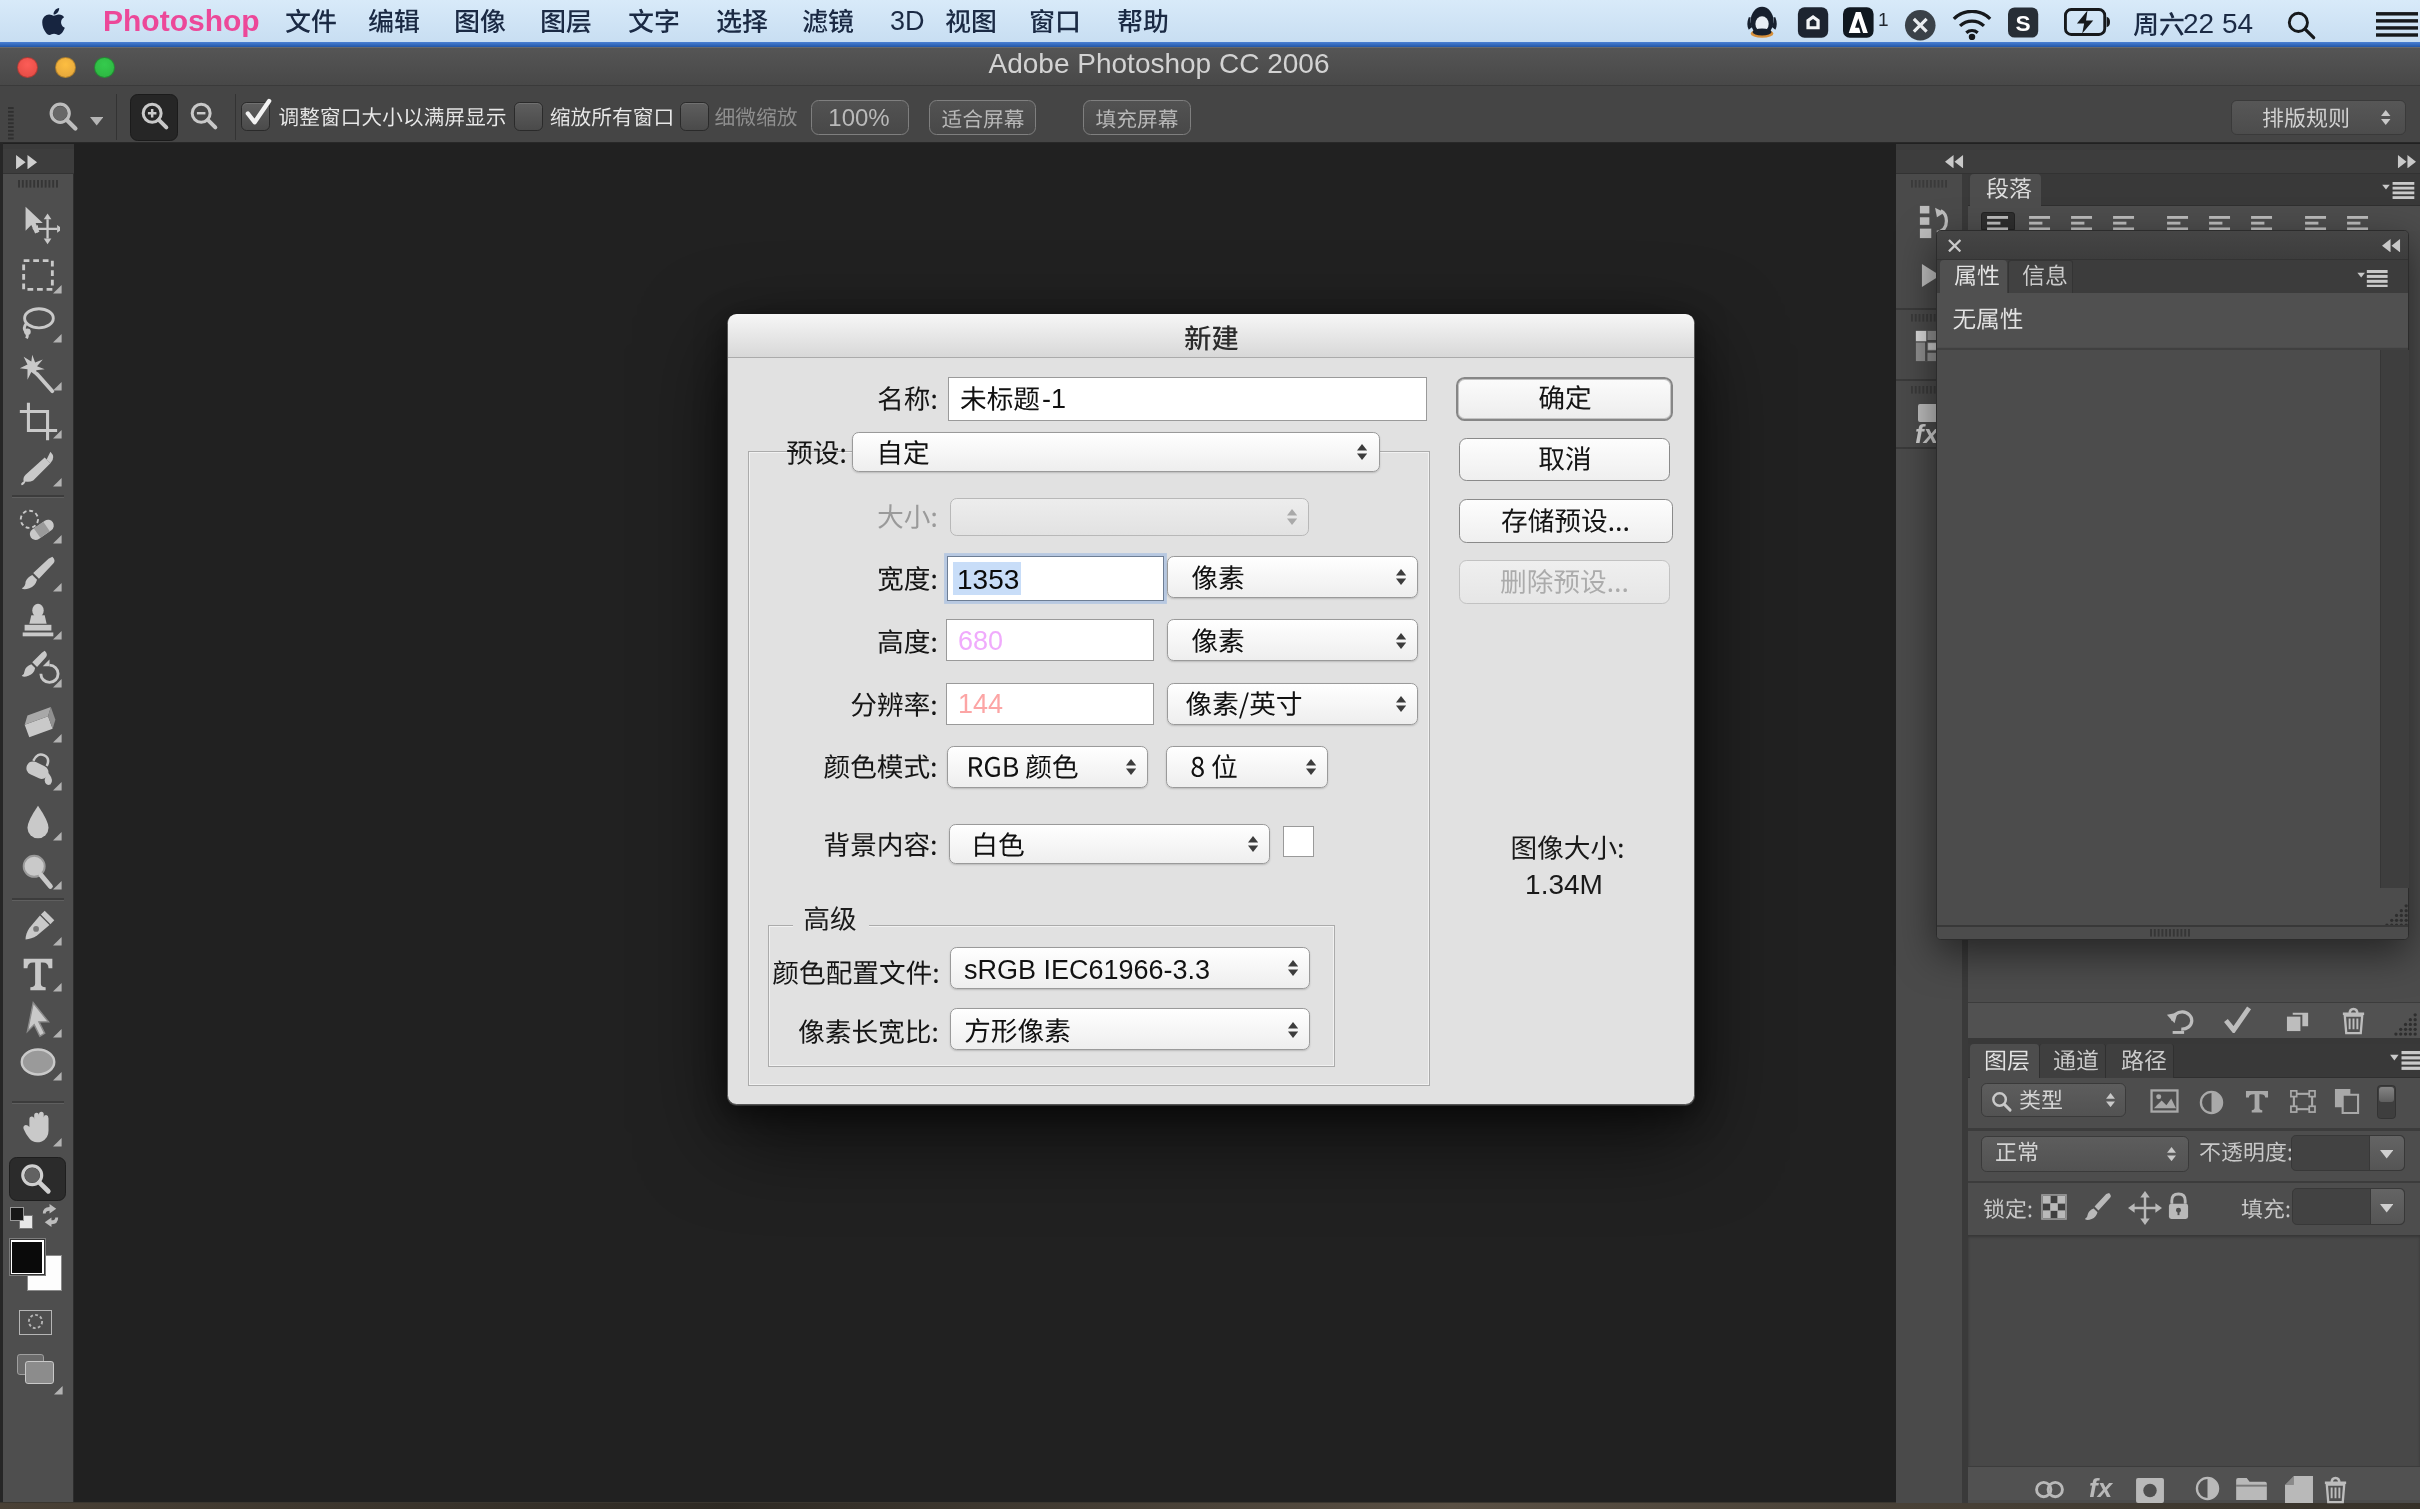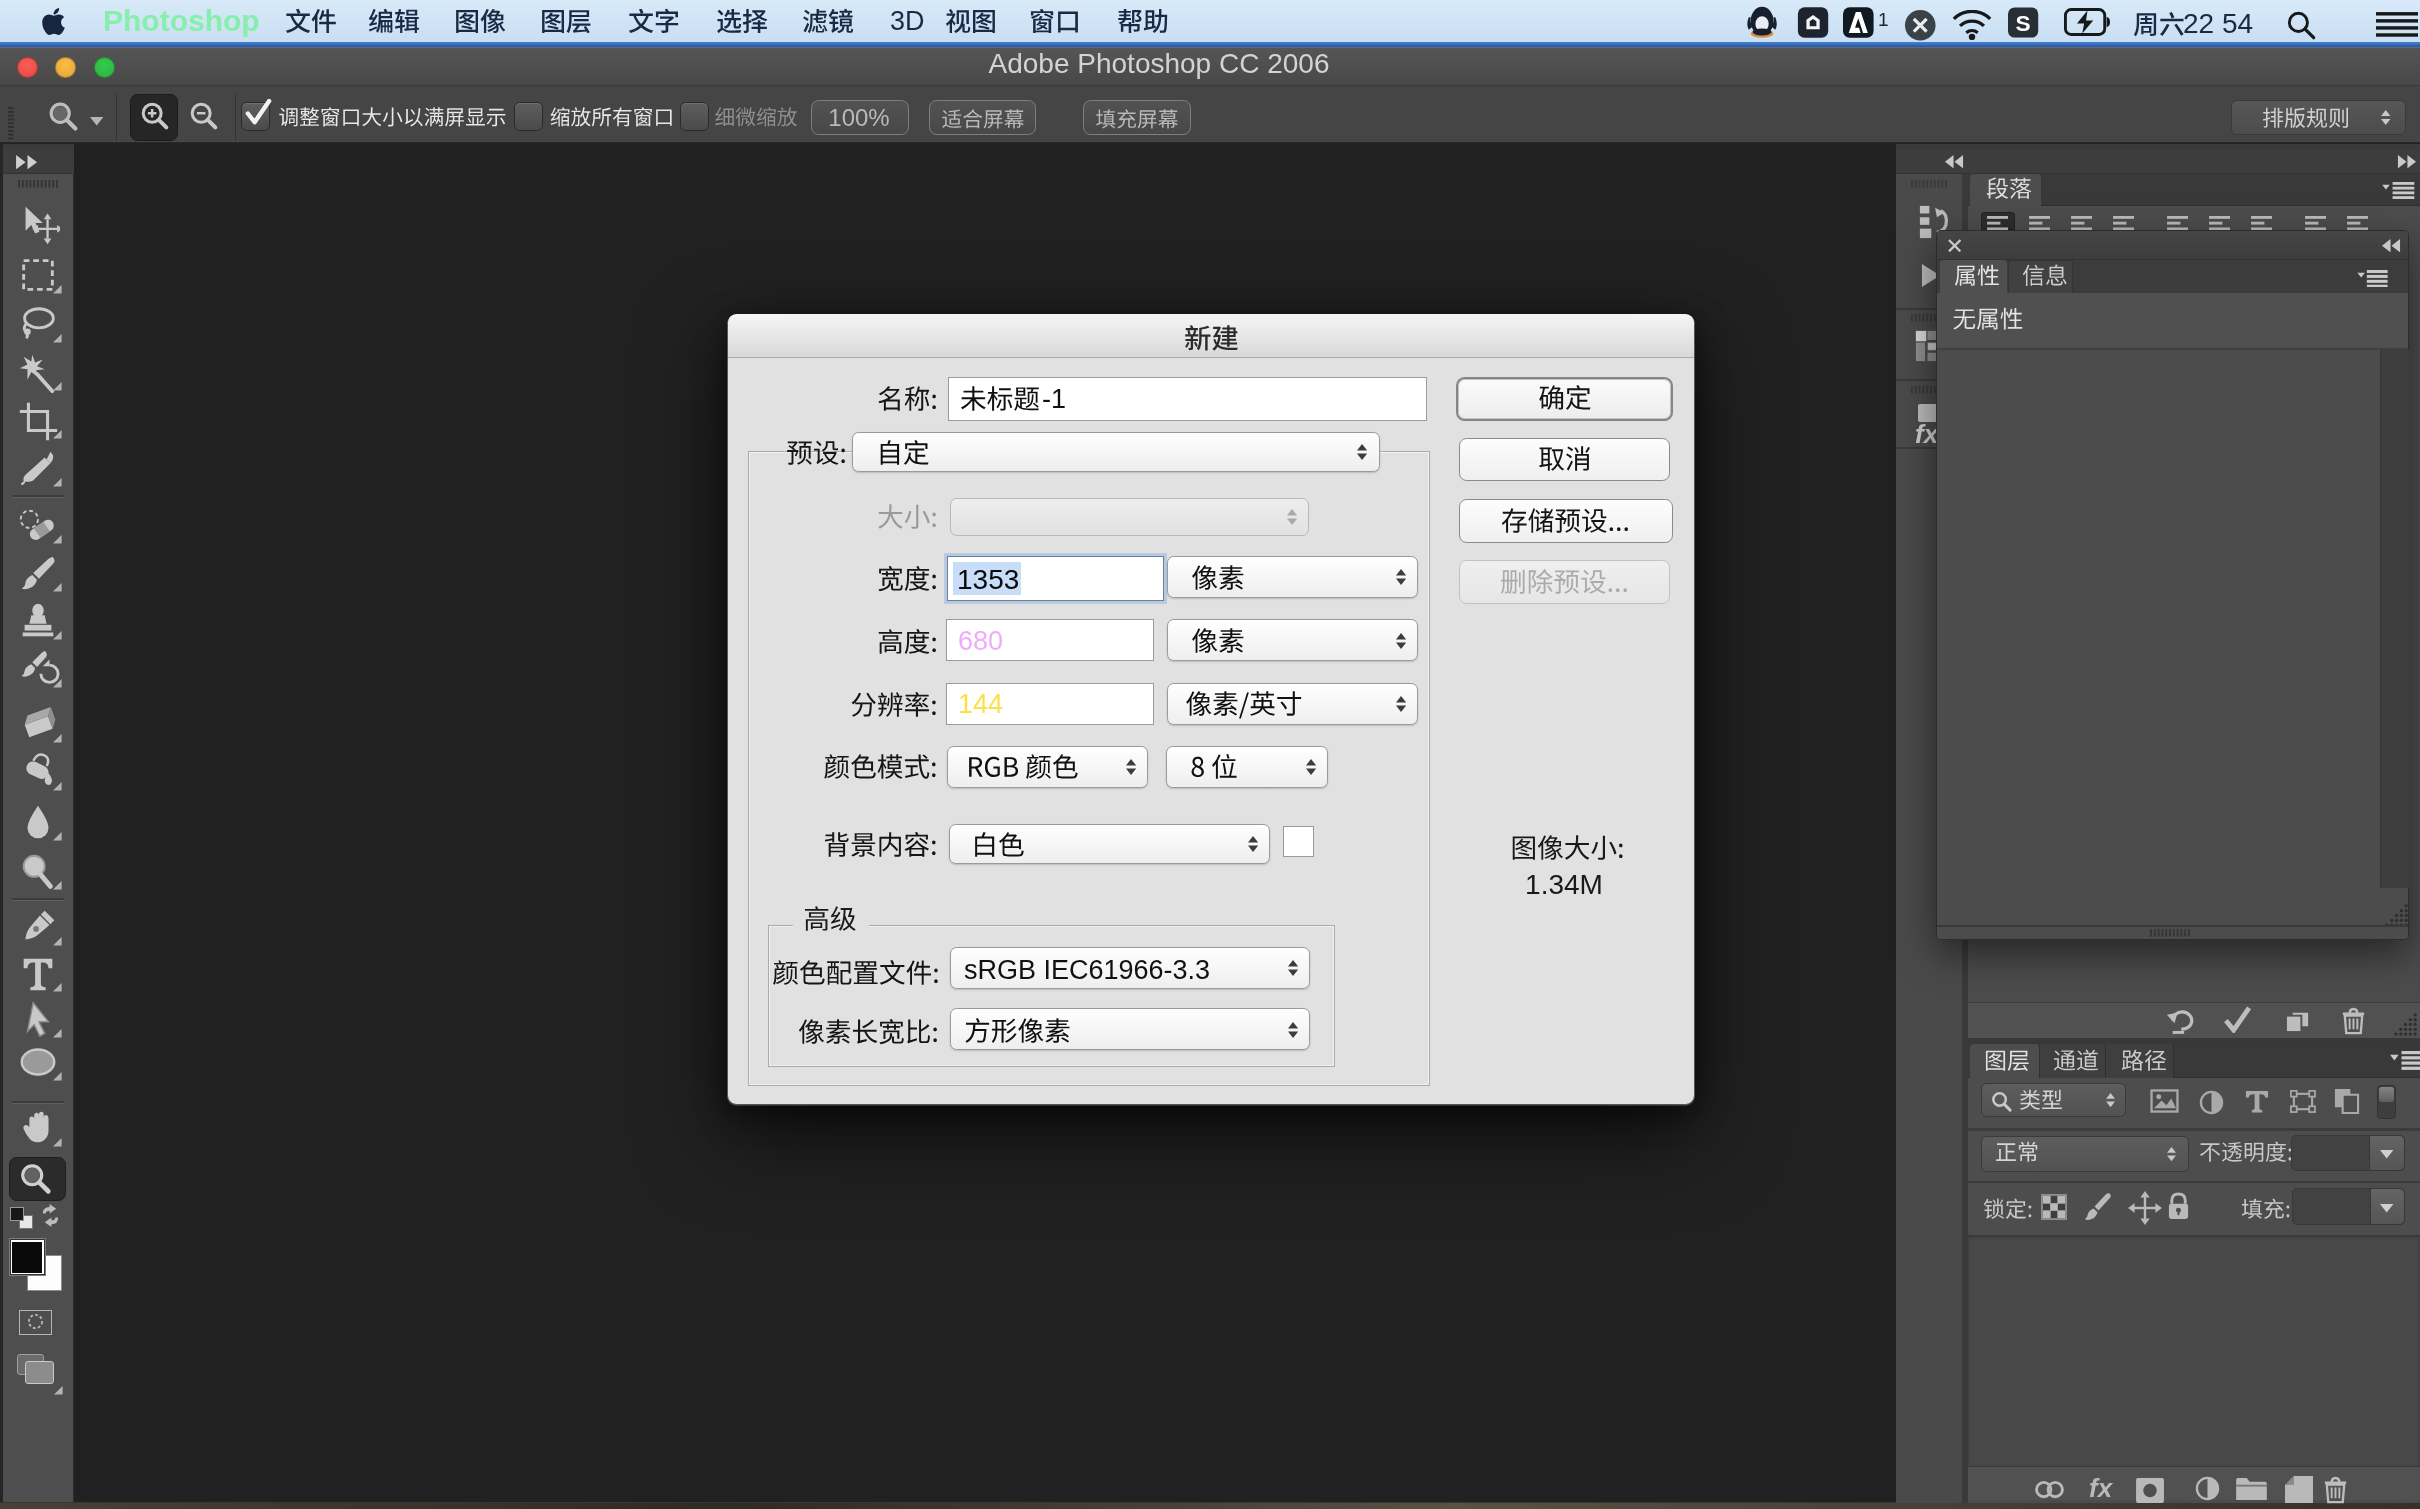--- a/index.html
+++ b/index.html
@@ -3,21 +3,21 @@
 html,body{margin:0;padding:0;width:2420px;height:1509px;overflow:hidden;background:#211f1c;}
 .ab{position:absolute;}.t{line-height:1;white-space:nowrap;}
 </style></head><body>
 <div class="ab" style="left:0px;top:0px;width:2420px;height:1509px;background:#3a362f;"></div>
 <div class="ab" style="left:0px;top:42px;width:2420px;height:4.8px;background:linear-gradient(#4a80d4,#2257a8);"></div>
 <div class="ab" style="left:0px;top:1503px;width:2420px;height:6.7px;background:linear-gradient(90deg,#4a4136,#2e2a24 30%,#5a5044 60%,#353028);"></div>
 <div class="ab" style="left:0px;top:0px;width:2420px;height:42px;background:linear-gradient(#d8eaf9,#c8def2);"></div>
 <svg class="ab" style="left:42px;top:5.7px" width="23" height="31" viewBox="0 0 384 512">
 <path fill="#172540" d="M318.7 268.7c-.2-36.7 16.4-64.4 50-84.8-18.8-26.9-47.2-41.7-84.7-44.6-35.5-2.8-74.3 20.7-88.5 20.7-15 0-49.4-19.7-76.4-19.7C63.3 141.2 4 184.8 4 273.5q0 39.3 14.4 81.2c12.8 36.7 59 126.7 107.2 125.2 25.2-.6 43-17.9 75.8-17.9 31.8 0 48.3 17.9 76.4 17.9 48.6-.7 90.4-82.5 102.6-119.3-65.2-30.7-61.7-90-61.7-91.9zm-56.6-164.2c27.3-32.4 24.8-61.9 24-72.5-24.1 1.4-52 16.4-67.9 34.9-17.5 19.8-27.8 44.3-25.6 71.9 26.1 2 49.9-11.4 69.5-34.3z"></path>
   </svg>
-<div class="ab t" style="left:103px;top:6.4px;font-size:30px;color:#86efac;font-weight:700;font-family:'Liberation Sans',sans-serif;">Photoshop</div>
+<div class="ab t" style="left:103px;top:6.4px;font-size:30px;color:#ec4899;font-weight:700;font-family:'Liberation Sans',sans-serif;">Photoshop</div>
 <svg class="ab" style="left:285px;top:4.8px" width="52" height="35" viewBox="0 -27 54.0 36.5">
     <path d="M11.3 -22.2C12 -20.9 12.8 -19.2 13.1 -18.1H1.3V-15.6H5.5C7 -11.7 9.1 -8.2 11.7 -5.4C8.8 -3.1 5.2 -1.4 0.8 -0.2C1.4 0.4 2.1 1.6 2.4 2.2C6.9 0.8 10.6 -1 13.6 -3.6C16.5 -1 20.1 0.9 24.5 2.1C24.9 1.4 25.7 0.3 26.2 -0.3C22 -1.3 18.5 -3.1 15.6 -5.5C18.1 -8.2 20.1 -11.5 21.6 -15.6H25.8V-18.1H13.6L16 -18.9C15.6 -20 14.8 -21.7 14 -23ZM13.6 -7.2C11.3 -9.6 9.4 -12.4 8.2 -15.6H18.7C17.5 -12.3 15.8 -9.5 13.6 -7.2ZM35.5 -9.5V-7H43.1V2.3H45.7V-7H52.9V-9.5H45.7V-14.9H51.7V-17.4H45.7V-22.5H43.1V-17.4H40.1C40.4 -18.5 40.7 -19.7 40.9 -20.9L38.5 -21.4C37.9 -18 36.7 -14.5 35.2 -12.3C35.9 -12 36.9 -11.4 37.4 -11C38.1 -12.1 38.7 -13.4 39.3 -14.9H43.1V-9.5ZM33.9 -22.7C32.5 -18.7 30.2 -14.7 27.7 -12.2C28.1 -11.6 28.9 -10.2 29.1 -9.6C29.8 -10.4 30.5 -11.2 31.2 -12.2V2.2H33.7V-16.1C34.7 -18 35.6 -20 36.3 -22Z" fill="#1b2a44"></path>
   </svg>
 <svg class="ab" style="left:368px;top:4.8px" width="52" height="35" viewBox="0 -27 54.0 36.5">
     <path d="M0.9 -1.6 1.5 0.7C3.8 -0.3 6.6 -1.5 9.3 -2.7L8.9 -4.7C5.9 -3.5 2.9 -2.3 0.9 -1.6ZM1.6 -11.3C2 -11.5 2.6 -11.7 5.2 -12C4.2 -10.4 3.4 -9.2 3 -8.7C2.2 -7.7 1.7 -7 1.1 -6.9C1.3 -6.3 1.7 -5.2 1.8 -4.8C2.4 -5.1 3.3 -5.4 9.2 -6.8C9.1 -7.3 9 -8.2 9 -8.9L5 -8C6.8 -10.4 8.6 -13.3 10 -16.1L8 -17.3C7.5 -16.2 7 -15.2 6.5 -14.2L3.9 -14C5.4 -16.3 6.8 -19.2 7.9 -22L5.5 -22.8C4.6 -19.6 2.9 -16.1 2.3 -15.2C1.8 -14.3 1.4 -13.7 0.8 -13.6C1.1 -12.9 1.5 -11.8 1.6 -11.3ZM16.9 -9.2V-5.7H15.1V-9.2ZM18.5 -9.2H20.1V-5.7H18.5ZM16.2 -22.3C16.5 -21.6 16.9 -20.7 17.2 -20H11V-14.1C11 -9.9 10.8 -3.9 8.3 0.4C8.8 0.7 9.8 1.4 10.2 1.9C11.9 -1 12.7 -4.8 13.1 -8.4V2H15.1V-3.7H16.9V1.4H18.5V-3.7H20.1V1.4H21.7V-3.7H23.3V-0.1C23.3 0.1 23.2 0.2 23.1 0.2C22.9 0.2 22.5 0.2 22 0.2C22.2 0.7 22.4 1.5 22.5 2.1C23.5 2.1 24.1 2 24.6 1.7C25.2 1.4 25.3 0.8 25.3 -0V-11.3L23.3 -11.3H13.3L13.4 -13.3H24.9V-20H20C19.7 -20.8 19.1 -22.1 18.6 -23ZM21.7 -9.2H23.3V-5.7H21.7ZM13.4 -17.8H22.6V-15.4H13.4ZM42.1 -20.1H48.7V-17.8H42.1ZM39.8 -22V-16H51.2V-22ZM29.1 -8.7C29.3 -8.9 30.2 -9.1 31.1 -9.1H33.4V-5.6C31.3 -5.2 29.4 -4.9 27.9 -4.7L28.5 -2.2L33.4 -3.2V2.2H35.7V-3.6L38.5 -4.2L38.3 -6.4L35.7 -6V-9.1H37.9V-11.4H35.7V-15.4H33.4V-11.4H31.3C32 -13.1 32.7 -15.2 33.3 -17.3H38.2V-19.7H34C34.2 -20.6 34.4 -21.5 34.5 -22.3L32.1 -22.8C31.9 -21.8 31.8 -20.7 31.5 -19.7H28.2V-17.3H30.9C30.4 -15.3 29.9 -13.7 29.6 -13.1C29.2 -11.9 28.8 -11 28.3 -10.9C28.6 -10.3 28.9 -9.2 29.1 -8.7ZM48.6 -12.5V-10.5H42.3V-12.5ZM37.7 -2.3 38.1 -0.1 48.6 -0.9V2.3H50.9V-1.1L53 -1.3V-3.4L50.9 -3.2V-12.5H52.8V-14.6H38.3V-12.5H40V-2.4ZM48.6 -8.7V-6.7H42.3V-8.7ZM48.6 -4.9V-3.1L42.3 -2.6V-4.9Z" fill="#1b2a44"></path>
   </svg>
 <svg class="ab" style="left:454px;top:4.8px" width="52" height="35" viewBox="0 -27 54.0 36.5">
     <path d="M9.9 -7.4C12.1 -6.9 14.9 -6 16.5 -5.2L17.5 -6.9C16 -7.6 13.2 -8.5 11 -8.9ZM7.3 -3.9C11.1 -3.5 15.7 -2.4 18.3 -1.5L19.5 -3.3C16.8 -4.2 12.2 -5.2 8.5 -5.6ZM2.1 -21.7V2.3H4.6V1.2H22.4V2.3H24.9V-21.7ZM4.6 -1.1V-19.4H22.4V-1.1ZM11.1 -19.1C9.7 -17 7.5 -14.9 5.2 -13.6C5.7 -13.3 6.5 -12.5 6.9 -12.1C7.6 -12.6 8.3 -13.1 9 -13.7C9.7 -13 10.6 -12.3 11.5 -11.7C9.4 -10.7 7 -10 4.7 -9.6C5.2 -9.1 5.7 -8.1 5.9 -7.5C8.5 -8.1 11.2 -9.1 13.7 -10.4C15.9 -9.2 18.3 -8.3 20.8 -7.8C21.1 -8.4 21.7 -9.3 22.2 -9.7C20 -10.1 17.8 -10.8 15.8 -11.6C17.7 -12.9 19.4 -14.4 20.5 -16.2L19.1 -17.1L18.7 -17H12.2C12.6 -17.4 12.9 -17.9 13.2 -18.4ZM10.4 -15 16.9 -15C16 -14.2 14.9 -13.4 13.6 -12.7C12.4 -13.4 11.3 -14.2 10.4 -15ZM40.2 -18.9H44.7C44.3 -18.3 43.8 -17.6 43.4 -17.1H38.7C39.3 -17.7 39.8 -18.3 40.2 -18.9ZM40 -22.8C38.9 -20.5 36.8 -17.8 33.9 -15.8C34.4 -15.4 35.2 -14.7 35.5 -14.1L36.7 -15.1V-11H40.5C39.2 -10 37.4 -9 34.7 -8.2C35.2 -7.8 35.8 -7.1 36.1 -6.6C38.4 -7.4 40.1 -8.2 41.5 -9.2C41.8 -8.9 42.1 -8.5 42.4 -8.2C40.6 -6.7 37.4 -5.1 34.8 -4.4C35.3 -4 35.9 -3.3 36.2 -2.8C38.5 -3.6 41.3 -5.2 43.3 -6.8C43.4 -6.4 43.6 -5.9 43.8 -5.5C41.6 -3.5 37.8 -1.5 34.5 -0.6C35 -0.1 35.7 0.7 36 1.2C38.7 0.3 41.9 -1.5 44.2 -3.4C44.3 -2 44 -0.9 43.6 -0.4C43.3 0.1 42.9 0.1 42.4 0.1C41.9 0.1 41.3 0.1 40.6 0C41 0.7 41.2 1.6 41.2 2.2C41.8 2.3 42.4 2.3 42.9 2.3C43.9 2.2 44.7 2 45.4 1.2C46.5 0.1 46.9 -2.8 46 -5.6L47.2 -6.1C48.1 -3.2 49.7 -0.7 51.7 0.7C52.1 0.1 52.8 -0.7 53.3 -1.2C51.4 -2.3 49.9 -4.5 49 -7C50 -7.5 51 -8 51.8 -8.5L50.1 -10.1C49 -9.2 47 -8.1 45.4 -7.2C44.8 -8.4 44 -9.5 42.9 -10.4L43.4 -11H51.4V-17.1H46C46.8 -18 47.5 -19 48.1 -19.9L46.6 -21L46.1 -20.9H41.6L42.4 -22.3ZM38.9 -15.2H43.1C43 -14.5 42.8 -13.7 42.2 -12.9H38.9ZM45.2 -15.2H49V-12.9H44.6C45 -13.7 45.1 -14.5 45.2 -15.2ZM33.8 -22.7C32.4 -18.7 30.1 -14.8 27.6 -12.2C28.1 -11.6 28.8 -10.2 29.1 -9.6C29.7 -10.3 30.4 -11.2 31.1 -12.1V2.2H33.5V-16C34.5 -17.9 35.4 -20 36.2 -22Z" fill="#1b2a44"></path>
   </svg>
 <svg class="ab" style="left:540px;top:4.8px" width="52" height="35" viewBox="0 -27 54.0 36.5">
@@ -864,21 +864,21 @@
     <path d="M5.225 0L10.45 6.6499999999999995H0Z" fill="#3c3c3c"></path>
     <path d="M5.225 16.625L10.45 9.975H0Z" fill="#3c3c3c"></path>
   </svg>
 <svg class="ab" style="left:1191px;top:624px" width="54" height="36" viewBox="0 -28 56.0 37.8">
     <path d="M13.6 -19.9H18.6C18.2 -19.1 17.6 -18.2 17 -17.6H11.8C12.4 -18.4 13 -19.1 13.6 -19.9ZM13.6 -23.5C12.5 -21.1 10.2 -18.2 7.2 -16C7.6 -15.7 8.2 -15.1 8.5 -14.6C9.1 -15 9.5 -15.5 10 -15.9V-11.6H14.4C13 -10.4 11 -9.2 8 -8.3C8.5 -7.9 9 -7.3 9.2 -7C11.8 -7.8 13.6 -8.8 15 -9.8C15.4 -9.4 15.8 -9 16.2 -8.5C14.3 -6.8 10.8 -5 8 -4.2C8.4 -3.9 8.9 -3.3 9.2 -2.9C11.7 -3.8 14.8 -5.5 16.9 -7.3C17.2 -6.7 17.4 -6.2 17.6 -5.7C15.4 -3.4 11.3 -1.3 7.8 -0.3C8.2 0.1 8.7 0.8 9 1.2C12 0.2 15.5 -1.8 18 -3.9C18.2 -2.2 17.9 -0.7 17.3 -0.1C16.9 0.4 16.5 0.4 15.9 0.4C15.5 0.4 14.8 0.4 14.1 0.3C14.4 0.9 14.6 1.7 14.6 2.2C15.2 2.2 15.8 2.2 16.4 2.2C17.3 2.2 18.1 2 18.8 1.3C20 0.1 20.4 -2.9 19.4 -5.9L20.8 -6.5C21.8 -3.4 23.5 -0.8 25.8 0.6C26.1 0.1 26.7 -0.6 27.2 -1C25 -2.1 23.3 -4.5 22.3 -7.3C23.4 -7.8 24.5 -8.4 25.5 -9L24 -10.4C22.7 -9.4 20.7 -8.2 18.9 -7.3C18.3 -8.6 17.4 -9.9 16.2 -10.8L16.8 -11.6H25.1V-17.6H19.2C20 -18.6 20.8 -19.7 21.4 -20.7L20.2 -21.6L19.8 -21.5H14.7L15.7 -23.1ZM11.9 -16H16.9C16.7 -15.2 16.5 -14.2 15.8 -13.2H11.9ZM18.6 -16H23.2V-13.2H17.8C18.3 -14.2 18.6 -15.2 18.6 -16ZM7.3 -23.4C5.9 -19.2 3.4 -15 0.8 -12.2C1.2 -11.8 1.8 -10.7 2 -10.2C2.9 -11.1 3.7 -12.1 4.5 -13.2V2.2H6.4V-16.5C7.6 -18.5 8.5 -20.7 9.3 -22.8ZM45.8 -2.4C48.2 -1.2 51.2 0.6 52.6 1.8L54.3 0.5C52.7 -0.7 49.7 -2.4 47.3 -3.6ZM36.2 -3.6C34.5 -2 31.8 -0.6 29.3 0.4C29.8 0.8 30.5 1.5 30.9 1.8C33.3 0.8 36.2 -1 38.1 -2.8ZM33.4 -8.2C33.9 -8.4 34.7 -8.5 40.3 -8.8C37.8 -7.8 35.6 -6.9 34.6 -6.6C32.9 -6 31.7 -5.7 30.7 -5.6C30.9 -5.1 31.2 -4.2 31.2 -3.8C32 -4 33.1 -4.1 41.4 -4.6V-0.2C41.4 0.1 41.3 0.2 40.8 0.2C40.4 0.3 38.9 0.3 37.2 0.2C37.5 0.8 37.8 1.5 37.9 2.2C40 2.2 41.4 2.1 42.3 1.8C43.2 1.5 43.5 0.9 43.5 -0.2V-4.7L50.4 -5.1C51.2 -4.5 51.8 -3.8 52.3 -3.3L53.9 -4.5C52.8 -5.8 50.3 -7.6 48.4 -8.8L46.8 -7.8C47.4 -7.4 48.1 -7 48.7 -6.5L37.2 -6C41 -7.2 45 -8.8 48.7 -10.9L47.3 -12.2C46.2 -11.6 45.1 -11 43.9 -10.5L37.4 -10.1C38.9 -10.8 40.4 -11.5 41.9 -12.4L41.2 -13H54.6V-14.6H43V-16.5H51.6V-18.1H43V-19.9H53.3V-21.5H43V-23.5H40.9V-21.5H30.9V-19.9H40.9V-18.1H32.5V-16.5H40.9V-14.6H29.5V-13H39.4C37.5 -11.8 35.5 -10.9 34.8 -10.6C34 -10.3 33.4 -10.1 32.8 -10C33 -9.5 33.3 -8.6 33.4 -8.2Z" fill="#111"></path>
   </svg>
 <svg class="ab" style="left:850px;top:688px" width="88" height="36" viewBox="0 -28 91.8 37.8">
     <path d="M18.8 -23 16.9 -22.2C18.9 -18.1 22.3 -13.5 25.2 -11C25.6 -11.6 26.4 -12.3 26.9 -12.8C24 -15 20.6 -19.2 18.8 -23ZM9.1 -23C7.4 -18.7 4.6 -14.8 1.2 -12.4C1.7 -12 2.7 -11.2 3 -10.8C3.8 -11.4 4.5 -12 5.2 -12.8V-10.9H10.6C10 -6.1 8.5 -1.7 1.8 0.5C2.3 1 2.9 1.8 3.1 2.3C10.2 -0.3 12.1 -5.3 12.9 -10.9H20.5C20.2 -3.9 19.7 -1.1 19 -0.4C18.8 -0.1 18.4 -0.1 17.8 -0.1C17.2 -0.1 15.5 -0.1 13.6 -0.2C14 0.4 14.3 1.3 14.3 1.9C16.1 2 17.8 2 18.8 1.9C19.7 1.8 20.4 1.7 20.9 1C21.9 -0.1 22.3 -3.3 22.7 -11.9C22.7 -12.2 22.7 -12.9 22.7 -12.9H5.4C7.8 -15.5 9.9 -18.8 11.3 -22.3ZM39.6 -17.8C39.6 -15 39.3 -11.4 38.5 -9.3L40.1 -8.8C40.9 -11.1 41.2 -14.8 41.2 -17.6ZM42.6 -23.3V-12.9C42.6 -7.8 42.1 -2.8 37.6 0.8C38 1.1 38.6 1.8 38.9 2.2C43.8 -1.8 44.5 -7.2 44.5 -12.9V-23.3ZM30.5 -17.2C31 -15.8 31.4 -13.8 31.4 -12.5L33.1 -12.9C33 -14.1 32.6 -16.1 32 -17.6ZM46.3 -17.2C46.9 -15.7 47.3 -13.7 47.3 -12.5L49 -12.9C48.9 -14.1 48.5 -16.1 47.9 -17.6ZM31.9 -22.8C32.3 -21.9 32.9 -20.8 33.2 -19.8H29.5V-18H38.3V-19.8H35.3C34.9 -20.9 34.2 -22.3 33.6 -23.4ZM29.6 -7.3V-5.5H32.9C32.7 -3.3 32.1 -0.8 29.6 0.9C30 1.2 30.6 1.8 30.9 2.3C33.8 0.2 34.6 -2.9 34.8 -5.5H38.2V-7.3H34.9V-10.6H38.5V-12.4H36.2C36.7 -13.8 37.2 -15.7 37.6 -17.2L35.9 -17.7C35.6 -16.1 35 -13.9 34.6 -12.4H29.2V-10.6H32.9V-7.3ZM47.9 -23C48.5 -22 49 -20.8 49.4 -19.8H45.4V-18H54.5V-19.8H51.4C51 -20.9 50.3 -22.4 49.7 -23.5ZM45.4 -6.6V-4.8H49V2.2H51V-4.8H54.5V-6.6H51V-10.6H54.9V-12.3H52.2C52.8 -13.8 53.4 -15.7 53.9 -17.3L52.1 -17.7C51.8 -16.2 51.1 -13.9 50.6 -12.3H45.1V-10.6H49V-6.6ZM79.2 -18C78.2 -16.9 76.5 -15.3 75.2 -14.4L76.8 -13.4C78.1 -14.3 79.7 -15.6 81 -16.9ZM57.6 -9.4 58.6 -7.8C60.5 -8.7 62.8 -9.9 64.9 -11L64.5 -12.6C62 -11.4 59.3 -10.2 57.6 -9.4ZM58.4 -16.8C59.9 -15.8 61.7 -14.4 62.6 -13.5L64.1 -14.8C63.2 -15.7 61.3 -17.1 59.8 -17.9ZM75 -11.4C76.9 -10.2 79.3 -8.6 80.5 -7.4L82 -8.7C80.8 -9.8 78.3 -11.5 76.4 -12.5ZM57.4 -5.7V-3.7H68.9V2.2H71.1V-3.7H82.6V-5.7H71.1V-8H68.9V-5.7ZM68.2 -23.2C68.6 -22.5 69.1 -21.7 69.5 -21H58V-19.1H68.3C67.4 -17.7 66.5 -16.6 66.1 -16.2C65.7 -15.7 65.3 -15.4 64.9 -15.3C65.1 -14.8 65.4 -13.9 65.5 -13.5C65.9 -13.7 66.5 -13.8 69.7 -14.1C68.4 -12.7 67.2 -11.6 66.6 -11.2C65.7 -10.4 64.9 -9.9 64.3 -9.8C64.5 -9.2 64.8 -8.3 64.9 -8C65.5 -8.2 66.5 -8.3 73.8 -9.1C74.1 -8.5 74.4 -8 74.6 -7.6L76.3 -8.3C75.7 -9.6 74.3 -11.6 73 -13L71.4 -12.4C71.9 -11.9 72.4 -11.2 72.8 -10.6L67.8 -10.2C70.3 -12.2 72.8 -14.6 75 -17.2L73.3 -18.2C72.7 -17.4 72 -16.6 71.4 -15.9L67.8 -15.7C68.7 -16.7 69.6 -17.8 70.4 -19.1H82.3V-21H71.9C71.5 -21.8 70.9 -22.9 70.2 -23.7ZM87.9 -10.9C88.9 -10.9 89.7 -11.7 89.7 -12.9C89.7 -14 88.9 -14.8 87.9 -14.8C86.9 -14.8 86 -14 86 -12.9C86 -11.7 86.9 -10.9 87.9 -10.9ZM87.9 0.4C88.9 0.4 89.7 -0.4 89.7 -1.6C89.7 -2.7 88.9 -3.5 87.9 -3.5C86.9 -3.5 86 -2.7 86 -1.6C86 -0.4 86.9 0.4 87.9 0.4Z" fill="#161616"></path>
   </svg>
 <div class="ab" style="left:946px;top:683px;width:208px;height:42px;background:#fff;border:1px solid #9a9a9a;box-sizing:border-box;"></div>
-<div class="ab t" style="left:958px;top:691px;font-size:27px;color:#fde047;font-weight:400;font-family:'Liberation Sans',sans-serif;">144</div>
+<div class="ab t" style="left:958px;top:691px;font-size:27px;color:#fca5a5;font-weight:400;font-family:'Liberation Sans',sans-serif;">144</div>
 <div class="ab" style="left:1167px;top:683px;width:251px;height:42px;background:linear-gradient(#ffffff,#eeeeee);border:1px solid #9a9a9a;border-radius:6.7px;box-sizing:border-box;box-shadow:0 1px 1.9px rgba(0,0,0,.18);"></div>
 <svg class="ab" style="left:1396px;top:696px" width="10" height="16" viewBox="0 0 10.4 16.6">
     <path d="M5.225 0L10.45 6.6499999999999995H0Z" fill="#3c3c3c"></path>
     <path d="M5.225 16.625L10.45 9.975H0Z" fill="#3c3c3c"></path>
   </svg>
 <svg class="ab" style="left:1185px;top:687px" width="118" height="36" viewBox="0 -28 123.0 37.8">
     <path d="M13.6 -19.9H18.6C18.2 -19.1 17.6 -18.2 17 -17.6H11.8C12.4 -18.4 13 -19.1 13.6 -19.9ZM13.6 -23.5C12.5 -21.1 10.2 -18.2 7.2 -16C7.6 -15.7 8.2 -15.1 8.5 -14.6C9.1 -15 9.5 -15.5 10 -15.9V-11.6H14.4C13 -10.4 11 -9.2 8 -8.3C8.5 -7.9 9 -7.3 9.2 -7C11.8 -7.8 13.6 -8.8 15 -9.8C15.4 -9.4 15.8 -9 16.2 -8.5C14.3 -6.8 10.8 -5 8 -4.2C8.4 -3.9 8.9 -3.3 9.2 -2.9C11.7 -3.8 14.8 -5.5 16.9 -7.3C17.2 -6.7 17.4 -6.2 17.6 -5.7C15.4 -3.4 11.3 -1.3 7.8 -0.3C8.2 0.1 8.7 0.8 9 1.2C12 0.2 15.5 -1.8 18 -3.9C18.2 -2.2 17.9 -0.7 17.3 -0.1C16.9 0.4 16.5 0.4 15.9 0.4C15.5 0.4 14.8 0.4 14.1 0.3C14.4 0.9 14.6 1.7 14.6 2.2C15.2 2.2 15.8 2.2 16.4 2.2C17.3 2.2 18.1 2 18.8 1.3C20 0.1 20.4 -2.9 19.4 -5.9L20.8 -6.5C21.8 -3.4 23.5 -0.8 25.8 0.6C26.1 0.1 26.7 -0.6 27.2 -1C25 -2.1 23.3 -4.5 22.3 -7.3C23.4 -7.8 24.5 -8.4 25.5 -9L24 -10.4C22.7 -9.4 20.7 -8.2 18.9 -7.3C18.3 -8.6 17.4 -9.9 16.2 -10.8L16.8 -11.6H25.1V-17.6H19.2C20 -18.6 20.8 -19.7 21.4 -20.7L20.2 -21.6L19.8 -21.5H14.7L15.7 -23.1ZM11.9 -16H16.9C16.7 -15.2 16.5 -14.2 15.8 -13.2H11.9ZM18.6 -16H23.2V-13.2H17.8C18.3 -14.2 18.6 -15.2 18.6 -16ZM7.3 -23.4C5.9 -19.2 3.4 -15 0.8 -12.2C1.2 -11.8 1.8 -10.7 2 -10.2C2.9 -11.1 3.7 -12.1 4.5 -13.2V2.2H6.4V-16.5C7.6 -18.5 8.5 -20.7 9.3 -22.8ZM45.8 -2.4C48.2 -1.2 51.2 0.6 52.6 1.8L54.3 0.5C52.7 -0.7 49.7 -2.4 47.3 -3.6ZM36.2 -3.6C34.5 -2 31.8 -0.6 29.3 0.4C29.8 0.8 30.5 1.5 30.9 1.8C33.3 0.8 36.2 -1 38.1 -2.8ZM33.4 -8.2C33.9 -8.4 34.7 -8.5 40.3 -8.8C37.8 -7.8 35.6 -6.9 34.6 -6.6C32.9 -6 31.7 -5.7 30.7 -5.6C30.9 -5.1 31.2 -4.2 31.2 -3.8C32 -4 33.1 -4.1 41.4 -4.6V-0.2C41.4 0.1 41.3 0.2 40.8 0.2C40.4 0.3 38.9 0.3 37.2 0.2C37.5 0.8 37.8 1.5 37.9 2.2C40 2.2 41.4 2.1 42.3 1.8C43.2 1.5 43.5 0.9 43.5 -0.2V-4.7L50.4 -5.1C51.2 -4.5 51.8 -3.8 52.3 -3.3L53.9 -4.5C52.8 -5.8 50.3 -7.6 48.4 -8.8L46.8 -7.8C47.4 -7.4 48.1 -7 48.7 -6.5L37.2 -6C41 -7.2 45 -8.8 48.7 -10.9L47.3 -12.2C46.2 -11.6 45.1 -11 43.9 -10.5L37.4 -10.1C38.9 -10.8 40.4 -11.5 41.9 -12.4L41.2 -13H54.6V-14.6H43V-16.5H51.6V-18.1H43V-19.9H53.3V-21.5H43V-23.5H40.9V-21.5H30.9V-19.9H40.9V-18.1H32.5V-16.5H40.9V-14.6H29.5V-13H39.4C37.5 -11.8 35.5 -10.9 34.8 -10.6C34 -10.3 33.4 -10.1 32.8 -10C33 -9.5 33.3 -8.6 33.4 -8.2ZM56.3 5H58.2L66.6 -22.2H64.7ZM79.8 -17.6V-14.3H71.5V-7.8H68.6V-5.8H79C77.9 -3.3 75 -1 68 0.5C68.5 1 69.1 1.8 69.3 2.3C76.6 0.5 79.8 -2.1 81.1 -5.1C83.4 -1 87.2 1.3 92.8 2.3C93 1.7 93.6 0.8 94.1 0.4C88.7 -0.4 84.9 -2.3 82.9 -5.8H93.4V-7.8H90.7V-14.3H82V-17.6ZM73.5 -7.8V-12.5H79.8V-9.8C79.8 -9.2 79.7 -8.5 79.6 -7.8ZM88.6 -7.8H81.8C81.9 -8.5 82 -9.1 82 -9.8V-12.5H88.6ZM84.9 -23.5V-20.9H76.9V-23.5H74.8V-20.9H68.9V-19H74.8V-16.1H76.9V-19H84.9V-16.1H87V-19H93V-20.9H87V-23.5ZM99.7 -11.6C101.7 -9.4 103.9 -6.4 104.8 -4.5L106.7 -5.7C105.8 -7.7 103.5 -10.6 101.4 -12.7ZM112.7 -23.5V-17.6H96.4V-15.5H112.7V-0.9C112.7 -0.2 112.5 -0 111.8 0C111.1 0 108.6 0 106 -0.1C106.4 0.6 106.8 1.6 107 2.3C110 2.3 112.2 2.2 113.3 1.9C114.5 1.5 114.9 0.8 114.9 -0.9V-15.5H121.5V-17.6H114.9V-23.5Z" fill="#111"></path>
   </svg>
 <svg class="ab" style="left:823px;top:750px" width="115" height="36" viewBox="0 -28 119.8 37.8">
     <path d="M19.5 -14.2C19.5 -4.1 19.2 -1 12.1 0.8C12.4 1.2 12.9 1.9 13.1 2.3C20.6 0.3 21.1 -3.5 21.2 -14.2ZM11.2 -12.9C9.7 -11.5 6.8 -10.2 4.4 -9.5C4.9 -9.1 5.4 -8.5 5.7 -8.1C8.3 -9 11.1 -10.4 12.9 -12.1ZM12.1 -5.2C10.4 -2.9 7.1 -1 3.7 0C4.1 0.4 4.7 1.1 5 1.5C8.6 0.3 12 -1.8 13.9 -4.4ZM20.7 -2.2C22.5 -0.9 24.7 1 25.7 2.2L26.9 1C25.9 -0.3 23.7 -2.1 21.9 -3.3ZM15 -17.1V-3.8H16.7V-15.5H23.8V-3.9H25.6V-17.1H20.3C20.7 -17.9 21.1 -19 21.4 -20.1H26.5V-21.8H14.4V-20.1H19.7C19.4 -19.1 19 -17.9 18.6 -17.1ZM6.4 -23.1C6.8 -22.4 7.1 -21.5 7.4 -20.7H1.9V-19H13.9V-20.7H9.4C9.1 -21.6 8.6 -22.7 8.1 -23.6ZM11.6 -9.1C10 -7.4 6.9 -5.7 4.2 -4.8C4.3 -6.3 4.4 -7.8 4.4 -9V-13.2H13.8V-15H11C11.5 -15.9 12.2 -17.2 12.7 -18.3L10.9 -18.7C10.5 -17.6 9.8 -16.1 9.1 -15H5.5L6.9 -15.5C6.7 -16.4 6.1 -17.8 5.4 -18.8L3.8 -18.3C4.4 -17.2 5 -15.9 5.2 -15H2.5V-9C2.5 -6 2.4 -1.8 0.9 1.3C1.4 1.4 2.2 1.9 2.6 2.3C3.5 0.3 4 -2.3 4.2 -4.7C4.6 -4.3 5.1 -3.8 5.4 -3.3C8.3 -4.4 11.4 -6.3 13.3 -8.4ZM41.3 -13.8V-8.9H34.8V-13.8ZM43.3 -13.8H50V-8.9H43.3ZM44.7 -19.2C43.9 -18 42.9 -16.7 41.8 -15.8H34.4C35.5 -16.8 36.5 -18 37.4 -19.2ZM37.9 -23.6C36 -19.8 32.5 -16.4 29.1 -14.3C29.5 -13.9 30.1 -12.8 30.3 -12.3C31.1 -12.9 31.9 -13.6 32.8 -14.3V-2.3C32.8 1 34.1 1.8 38.6 1.8C39.6 1.8 48.3 1.8 49.4 1.8C53.6 1.8 54.5 0.5 55 -3.9C54.3 -4 53.5 -4.3 52.9 -4.6C52.6 -1 52.2 -0.2 49.4 -0.2C47.5 -0.2 39.9 -0.2 38.4 -0.2C35.4 -0.2 34.8 -0.6 34.8 -2.2V-6.9H50V-5.7H52.1V-15.8H44.4C45.7 -17.1 47 -18.7 47.9 -20.2L46.6 -21.2L46.1 -21.1H38.7C39.1 -21.7 39.5 -22.3 39.8 -22.9ZM69.2 -11.7H79V-9.7H69.2ZM69.2 -15.2H79V-13.2H69.2ZM76.5 -23.5V-21.2H72.2V-23.5H70.2V-21.2H66.1V-19.4H70.2V-17.3H72.2V-19.4H76.5V-17.3H78.5V-19.4H82.5V-21.2H78.5V-23.5ZM67.3 -16.8V-8.1H73C72.9 -7.3 72.7 -6.5 72.5 -5.8H65.5V-4H71.9C70.9 -1.8 68.9 -0.3 64.7 0.6C65.1 1 65.7 1.8 65.9 2.2C70.7 1.1 73 -1 74.1 -3.9C75.5 -0.8 78.1 1.3 81.8 2.2C82 1.7 82.6 0.9 83 0.5C79.9 -0.2 77.5 -1.7 76.1 -4H82.4V-5.8H74.6C74.8 -6.5 74.9 -7.3 75 -8.1H81V-16.8ZM60.9 -23.5V-18.1H57.4V-16.2H60.9V-16.1C60.1 -12.3 58.5 -7.9 56.9 -5.5C57.3 -5 57.8 -4.1 58 -3.5C59.1 -5.1 60.1 -7.7 60.9 -10.4V2.2H62.9V-12.2C63.7 -10.7 64.5 -8.9 64.9 -8L66.2 -9.5C65.8 -10.4 63.6 -13.9 62.9 -15V-16.2H65.8V-18.1H62.9V-23.5ZM103.9 -22.1C105.3 -21.1 107 -19.6 107.9 -18.6L109.3 -19.9C108.5 -20.9 106.7 -22.3 105.3 -23.3ZM99.8 -23.4C99.8 -21.7 99.9 -20 100 -18.3H85.5V-16.2H100.1C100.8 -5.8 103.2 2.3 107.8 2.3C109.9 2.3 110.7 0.9 111.1 -4C110.5 -4.3 109.7 -4.7 109.2 -5.2C109 -1.5 108.7 0.1 107.9 0.1C105.2 0.1 103 -6.7 102.3 -16.2H110.5V-18.3H102.2C102.1 -19.9 102.1 -21.6 102.1 -23.4ZM85.7 -0.7 86.3 1.4C89.9 0.6 95.1 -0.6 99.8 -1.7L99.7 -3.6L93.7 -2.3V-10H98.9V-12.1H86.5V-10H91.6V-1.9ZM115.9 -10.9C116.9 -10.9 117.7 -11.7 117.7 -12.9C117.7 -14 116.9 -14.8 115.9 -14.8C114.9 -14.8 114 -14 114 -12.9C114 -11.7 114.9 -10.9 115.9 -10.9ZM115.9 0.4C116.9 0.4 117.7 -0.4 117.7 -1.6C117.7 -2.7 116.9 -3.5 115.9 -3.5C114.9 -3.5 114 -2.7 114 -1.6C114 -0.4 114.9 0.4 115.9 0.4Z" fill="#161616"></path>

